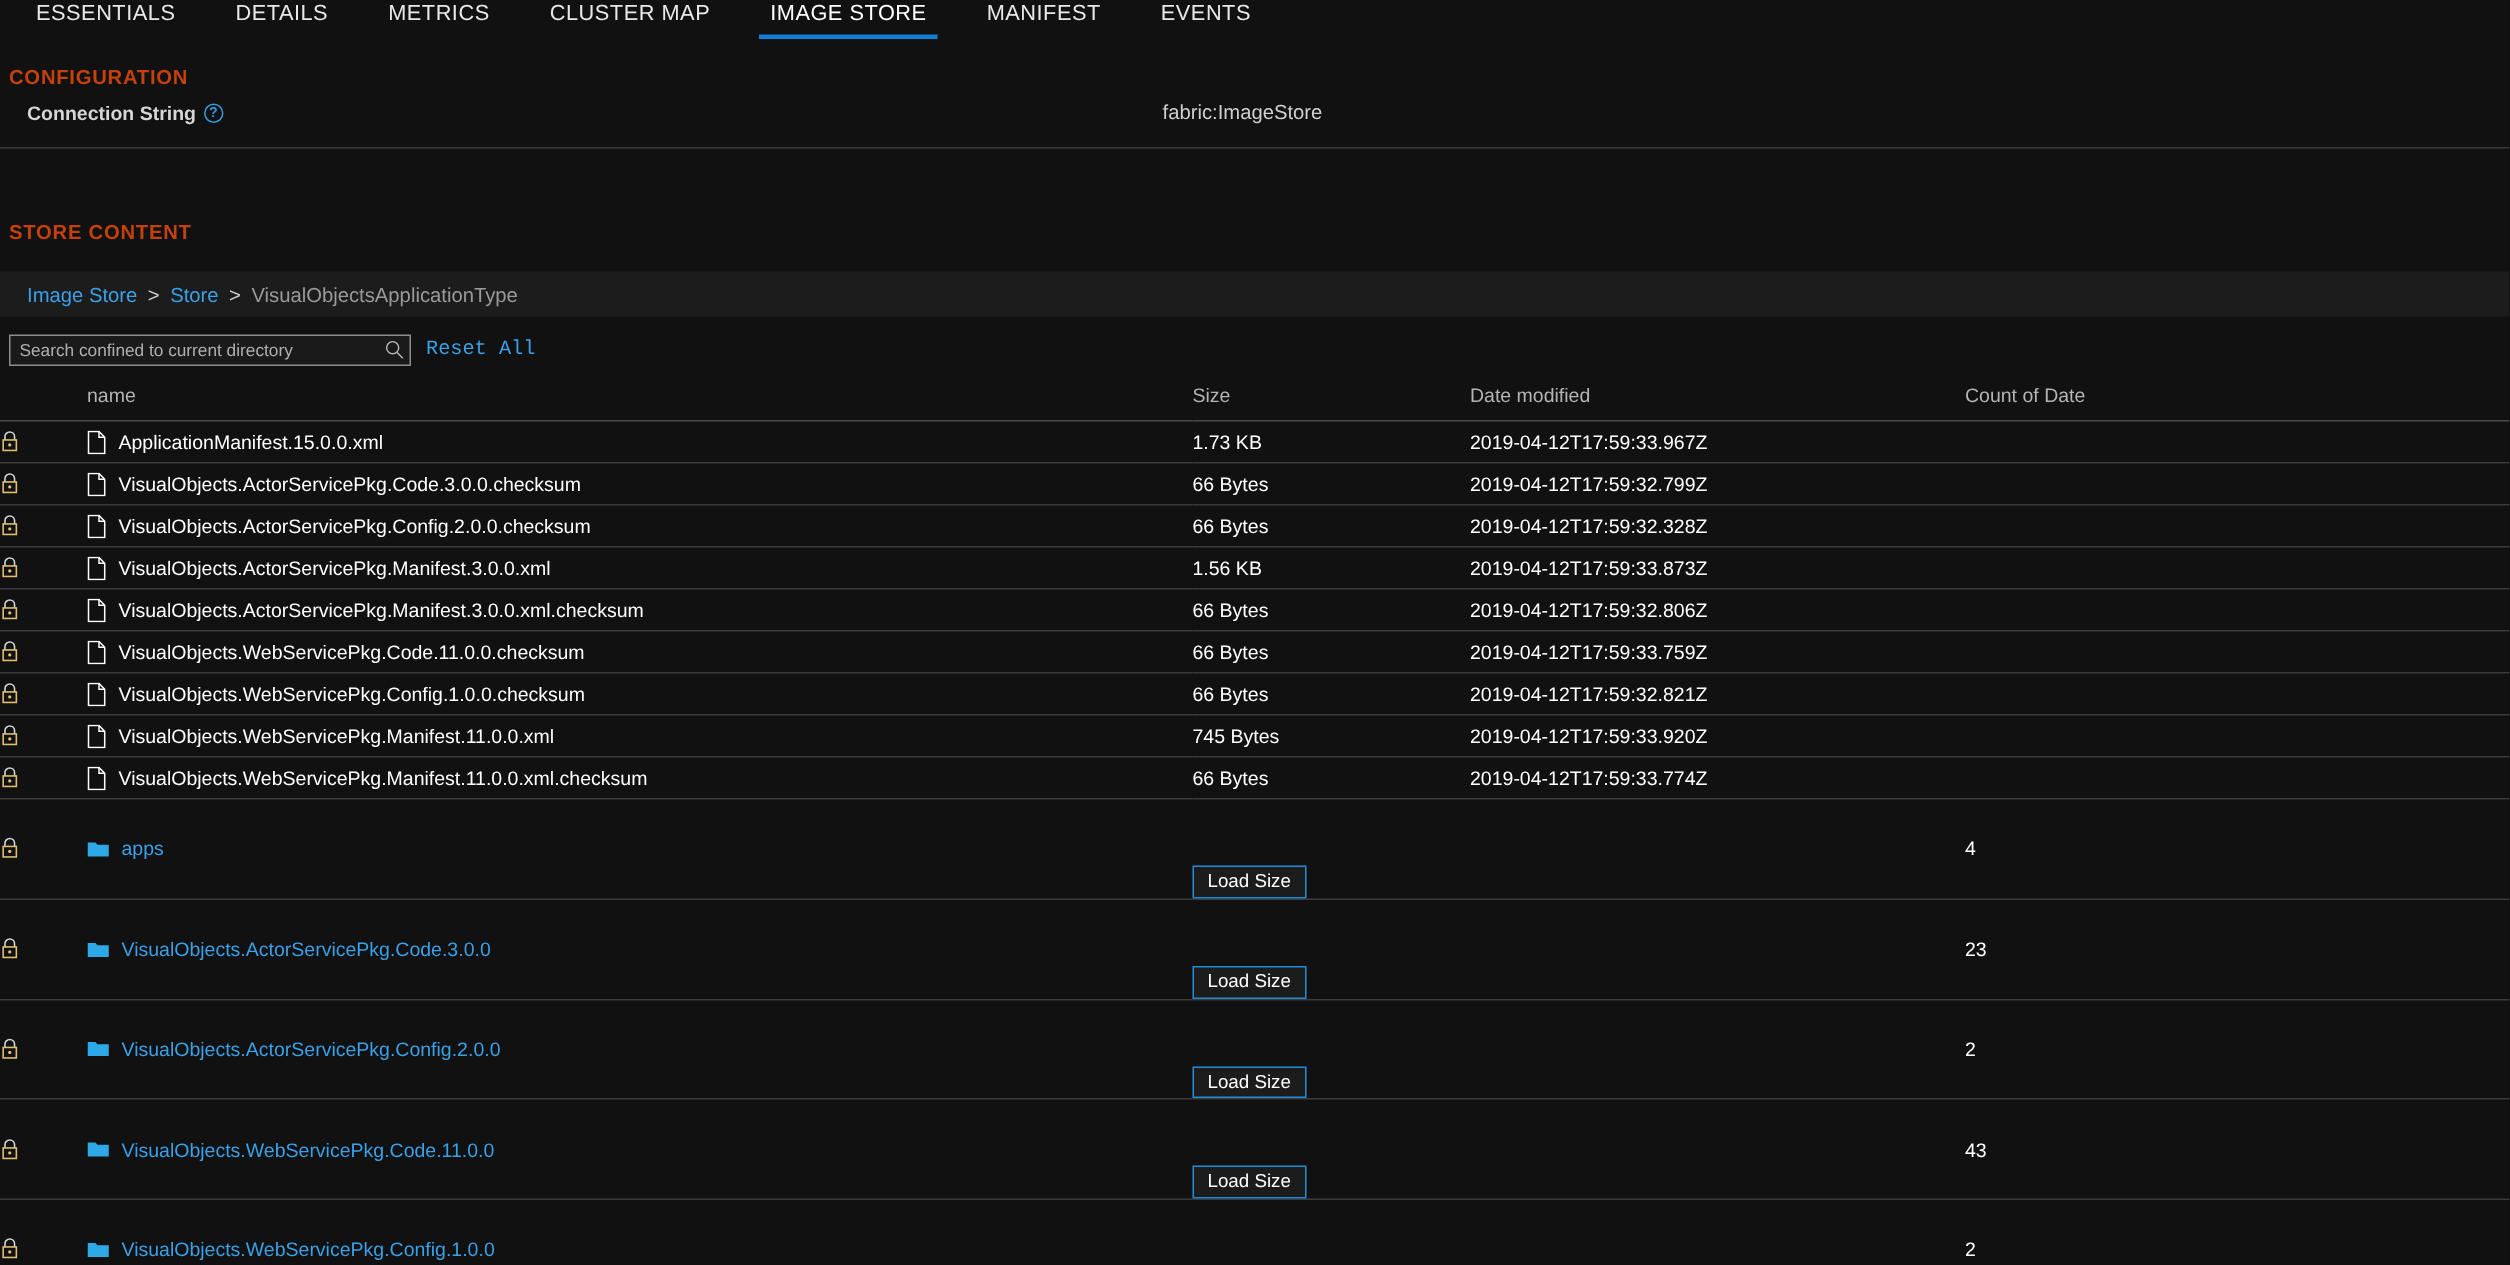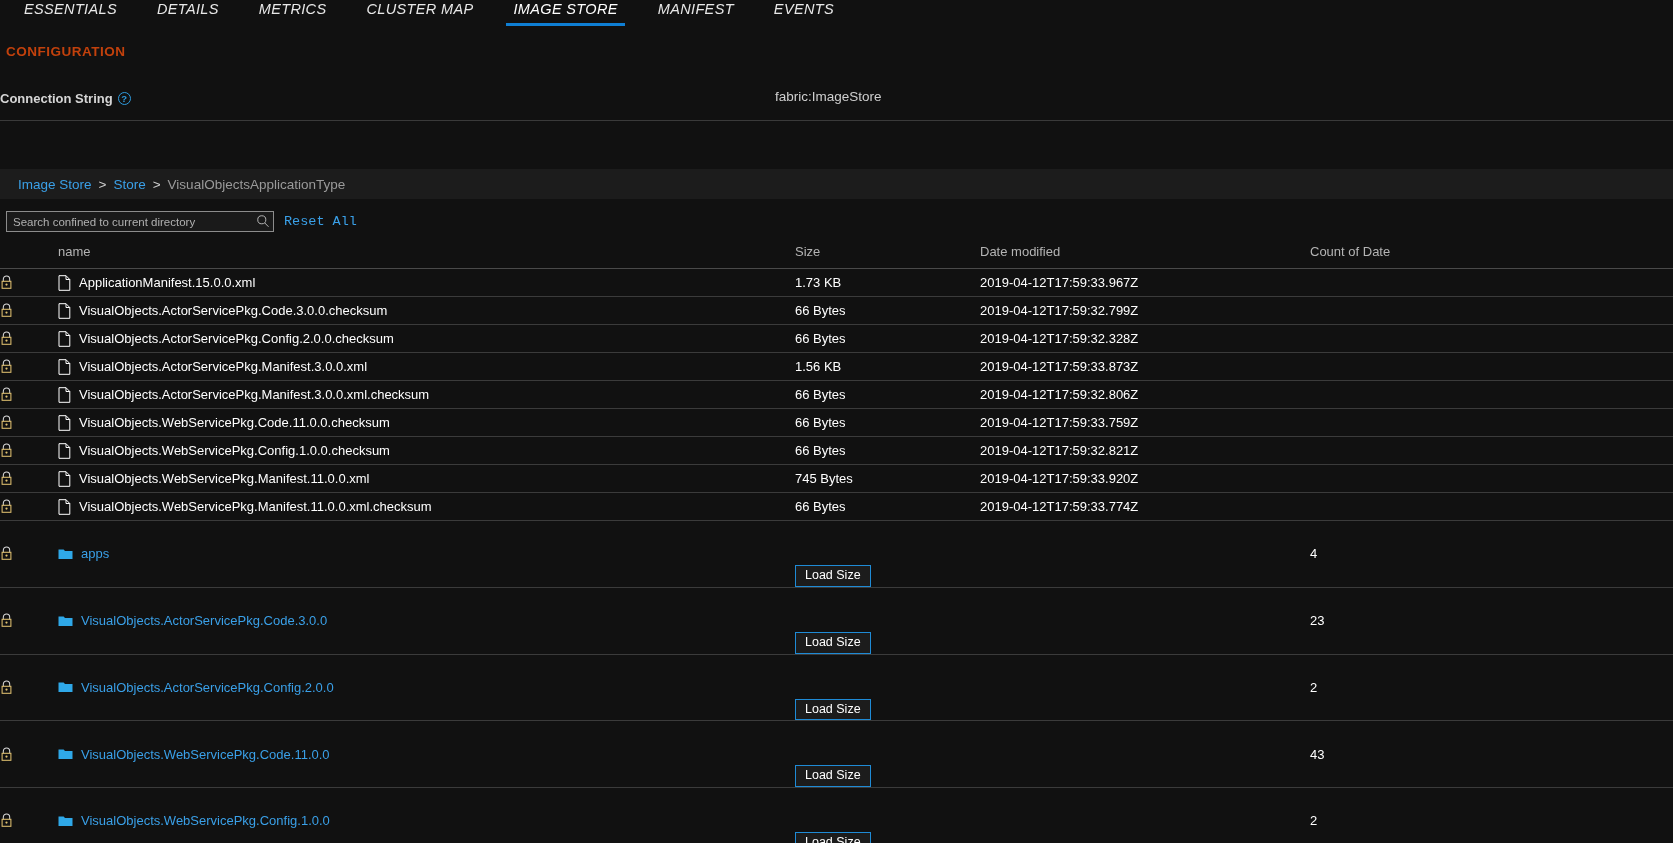--- a/index.html
+++ b/index.html
@@ -21,21 +21,20 @@
     background: #111111;
   }
   .tab {
     position: relative;
     padding: 1px 20px 10px 20px;
     font-size: 14.5px;
     letter-spacing: .35px;
     color: #e8e8e8;
     white-space: nowrap;
     cursor: pointer;
-    font-style: italic;
   }
   .tab.active { color: #ffffff; }
   .tab.active::after {
     content: "";
     position: absolute;
     left: 13px; right: 13px; bottom: 1px;
     height: 3px;
     background: #0f7fd4;
   }
 
@@ -45,23 +44,23 @@
     font-weight: bold;
     letter-spacing: .5px;
     color: #c2410c;
     padding-left: 6px;
   }
   #configuration-section { margin-top: 12px; }
 
   .conn-row {
     position: relative;
     height: 32px;
-    margin-top: 30px;
+    margin-top: 8px;
     border-bottom: 1px solid #3a3a3a;
-    padding-left: 0;
+    padding-left: 18px;
   }
   .conn-label {
     display: inline-flex;
     align-items: center;
     gap: 5px;
     font-size: 13px;
     font-weight: bold;
     color: #d6d6d6;
   }
   .help-icon {
@@ -231,20 +230,21 @@
   <div class="conn-row">
     <span class="conn-label">
       <span>Connection String</span>
       <span class="help-icon">?</span>
     </span>
     <span class="conn-value">fabric:ImageStore</span>
   </div>
 </div>
 
 <div id="store-content-section">
+  <div class="section-title">STORE CONTENT</div>
 
   <div class="breadcrumb">
       <span class="crumb-link">Image Store</span>
       <span class="crumb-sep">&gt;</span>
       <span class="crumb-link">Store</span>
       <span class="crumb-sep">&gt;</span>
       <span class="crumb-current">VisualObjectsApplicationType</span>
     </div>
 
   <div class="toolbar">

